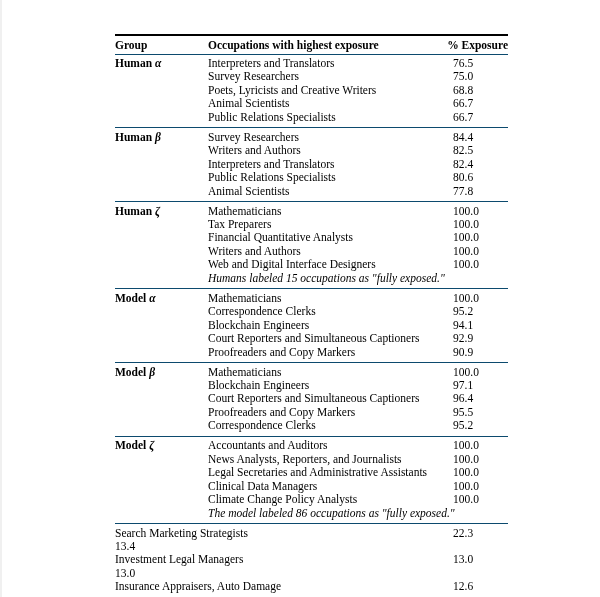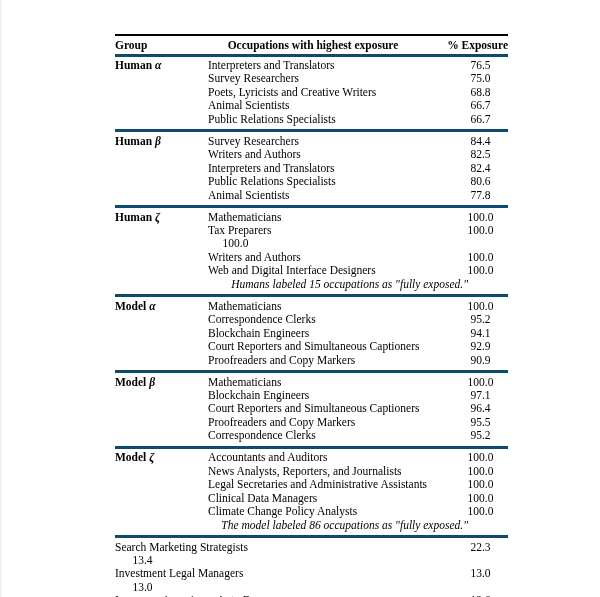--- a/index.html
+++ b/index.html
@@ -10,30 +10,30 @@
     color:#000;
     position:relative;
   }
   .edge { position:absolute; left:0; top:0; width:2px; height:597px; background:#f0f0f0; }
   .table {
     position:absolute; left:115px; top:34px; width:393px;
     border-top:2px solid #000; border-bottom:2px solid #000;
   }
   .thead { display:flex; font-weight:bold; padding:2.5px 0 3px 0; }
   .thead .hgroup { width:93px; }
-  .thead .hocc   { flex:1;text-align:center; }
+  .thead .hocc   { flex:1; }
   .thead .hexp   { width:90px; text-align:right; }
-  .section { display:flex; border-top:3px solid #0c4a6e; padding:2.5px 0 3px 0;font-family:Liberation Serif, serif; }
+  .section { display:flex; border-top:1px solid #0c4a6e; padding:2.5px 0 3px 0;font-family:Liberation Serif, serif; }
   .gcol { width:93px; font-weight:bold; line-height:13.45px; }
   .sym  { font-style:italic; margin-left:3px; }
   .rows { flex:1; }
   .row  { display:flex; line-height:13.45px; }
   .occ  { flex:1; white-space:nowrap; }
-  .val  { width:55px; text-align:center; }
-  .note { font-style:italic; text-align:right; padding-right:40px; line-height:13.45px; }
+  .val  { width:55px; text-align:left; }
+  .note { font-style:italic; text-align:left; padding-right:40px; line-height:13.45px; }
 </style>
 </head>
 <body>
 
 <div class="edge"></div>
 
 <div class="table">
 
   <div class="thead">
     <span class="hgroup">Group</span>
@@ -98,20 +98,21 @@
     <div class="rows">
       <div class="row">
           <span class="occ">Mathematicians</span>
           <span class="val">100.0</span>
         </div>
       <div class="row">
           <span class="occ">Tax Preparers</span>
           <span class="val">100.0</span>
         </div>
       <div class="row">
+          <span class="occ">Financial Quantitative Analysts</span>
           <span class="val">100.0</span>
         </div>
       <div class="row">
           <span class="occ">Writers and Authors</span>
           <span class="val">100.0</span>
         </div>
       <div class="row">
           <span class="occ">Web and Digital Interface Designers</span>
           <span class="val">100.0</span>
         </div>

